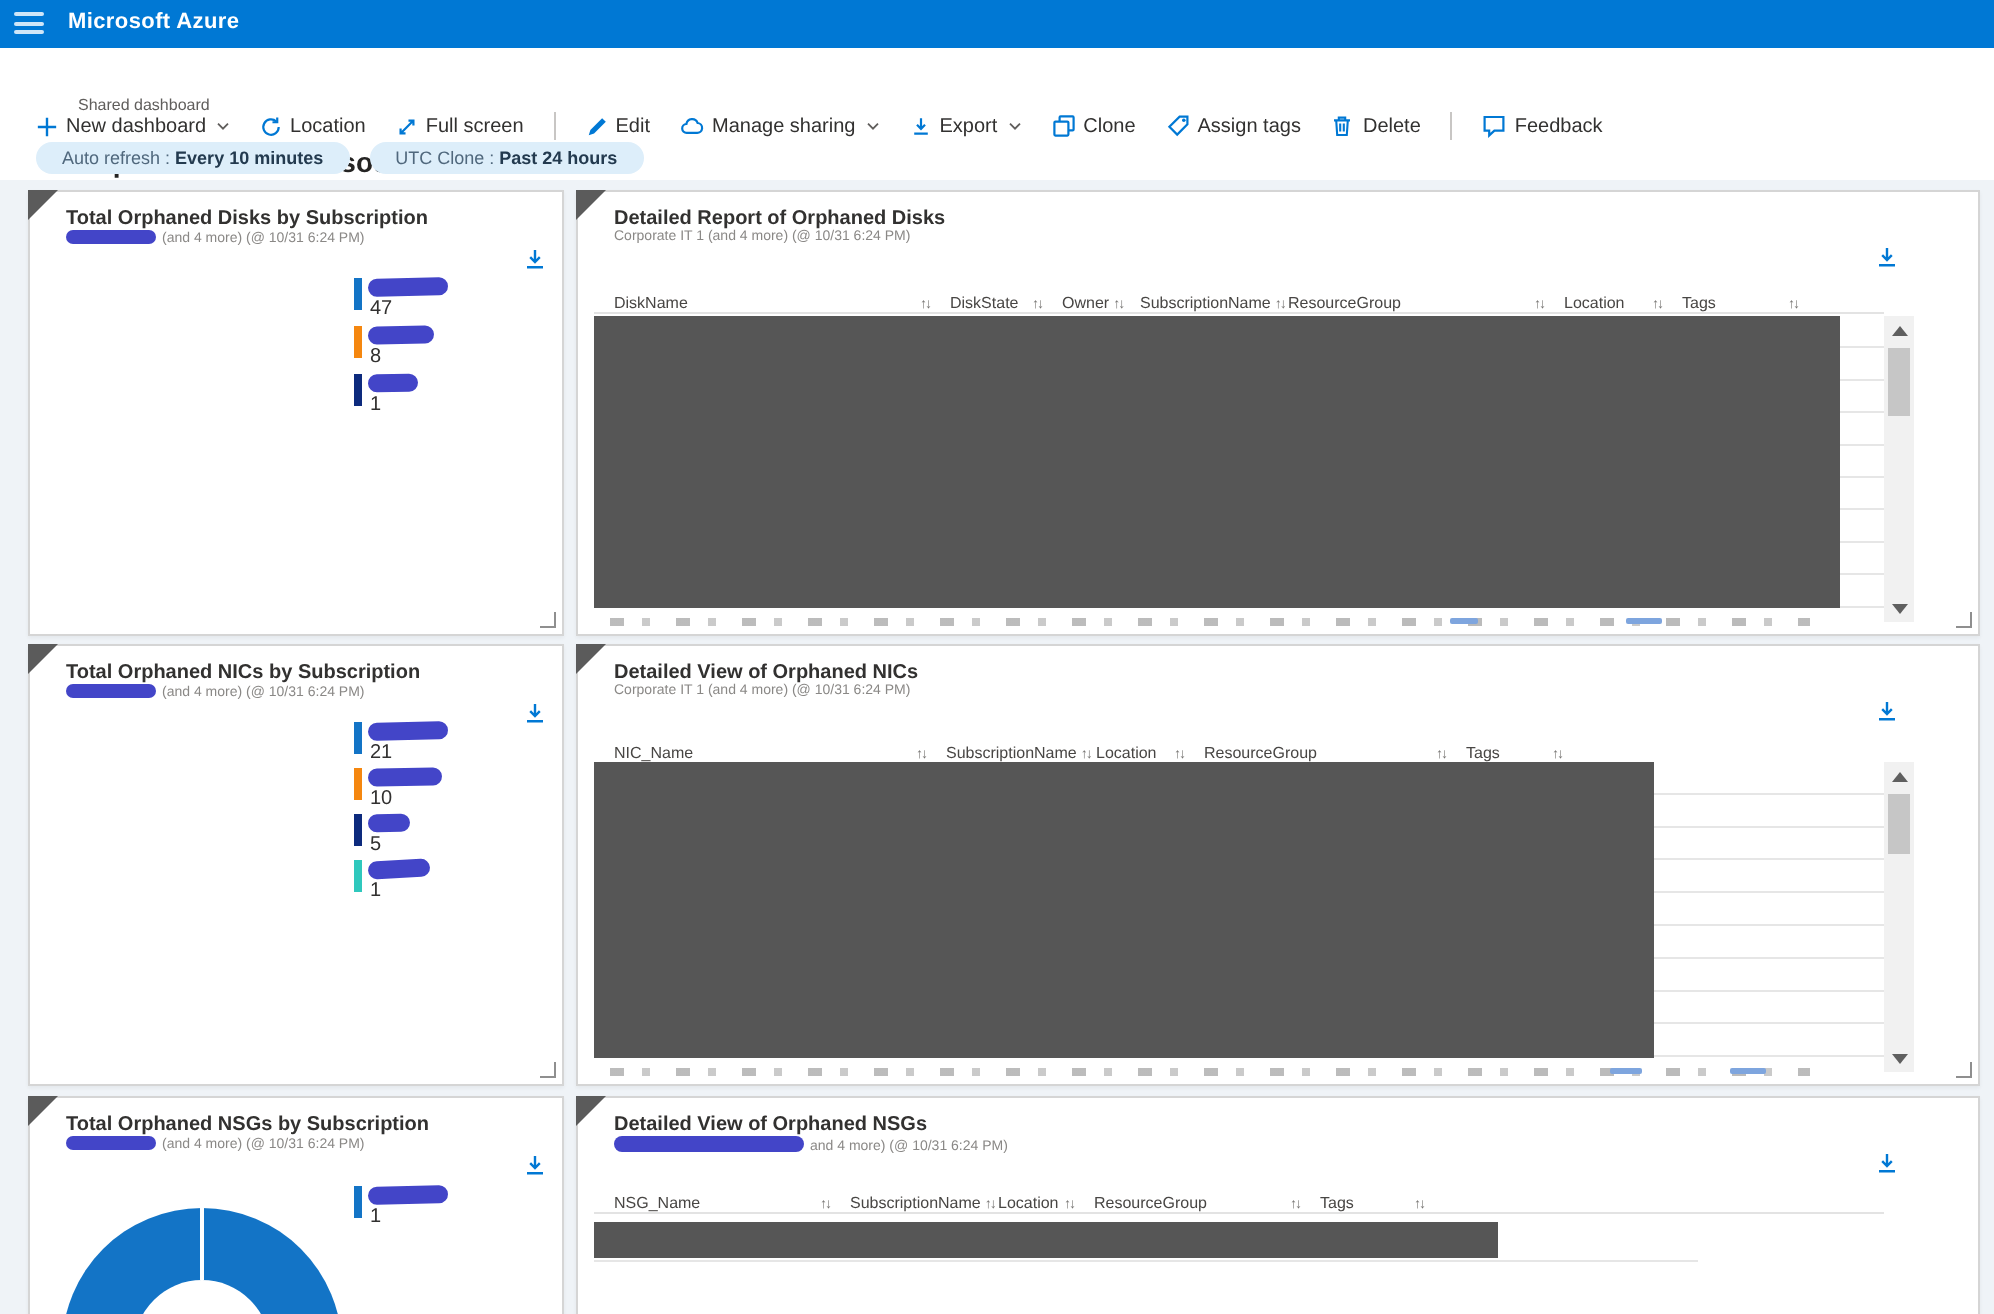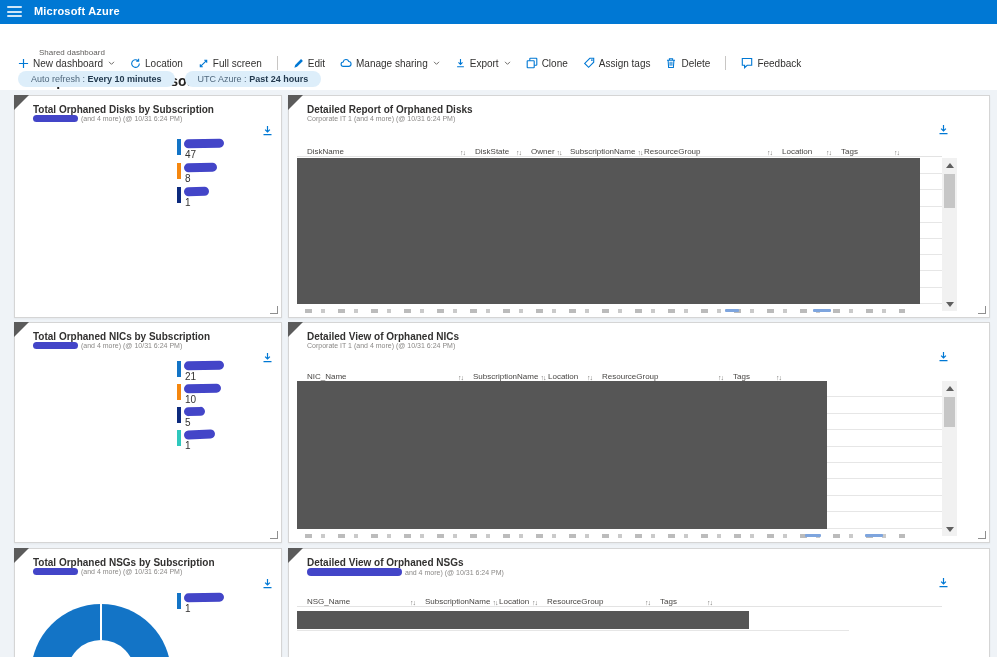--- a/index.html
+++ b/index.html
@@ -163,21 +163,21 @@
   <div class="cmd">
     <svg width="12" height="12" viewBox="0 0 12 12">
         <path d="M1.3 1.5h9.4v6.8H6.2L3.6 10.7V8.3H1.3z" fill="none" stroke="#0078d4" stroke-width="1.1"></path>
       </svg>
     <span>Feedback</span>
   </div>
 </div>
 
 <div class="pills">
   <div class="pill"><span>Auto refresh :</span> <b>Every 10 minutes</b></div>
-  <div class="pill"><span>UTC Azure :</span> <b>Past 24 hours</b></div>
+  <div class="pill"><span>UTC Clone :</span> <b>Past 24 hours</b></div>
 </div>
 
 <div class="canvas"></div>
 
 <div class="tile" style="left:14px;top:95px;width:268px;height:223px">
   <div class="corner"></div>
   <div class="tile-title">Total Orphaned Disks by Subscription</div>
   <div class="tile-sub"><span class="redact-sub"></span><span>(and 4 more) (@ 10/31 6:24 PM)</span></div>
   <div class="dl" style="left:246px;top:27px">
     <svg width="13" height="12" viewBox="0 0 12 12">

